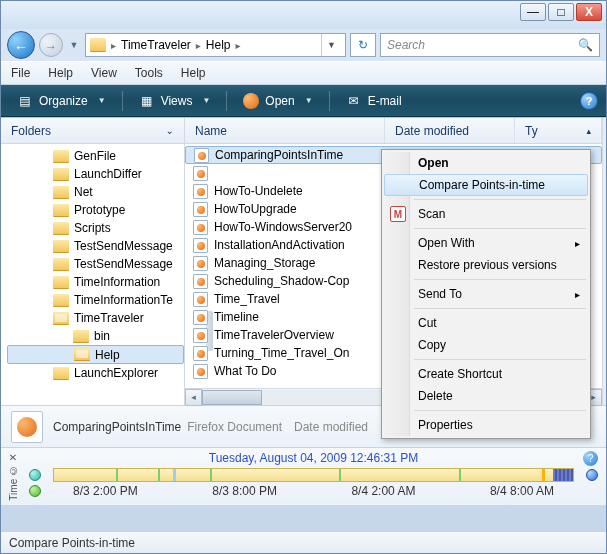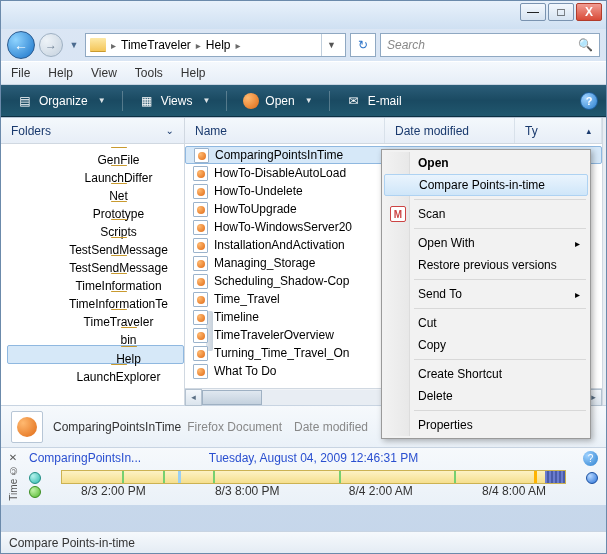--- a/index.html
+++ b/index.html
@@ -34,21 +34,21 @@
   .tool-sep { width:1px; height:20px; background: rgba(255,255,255,0.25); margin:0 2px; }
   .tool-icon { width:16px; height:16px; display:flex; align-items:center; justify-content:center; }
   .help-circle { margin-left:auto; width:18px; height:18px; border-radius:50%; background: radial-gradient(circle at 30% 30%, #9fd2ff,#2a7fce); display:flex; align-items:center; justify-content:center; color:#fff; font-weight:bold; font-size:11px; border:1px solid #1d5d99;}
 
   
   .content { display:flex; height: 288px; background:#fff; border-top:1px solid #b7c6d6;}
   .folders-pane { width:184px; border-right:1px solid #d0d8e1; display:flex; flex-direction:column; }
   .pane-header { height:26px; background:linear-gradient(#f4f8fc,#e7eef7); border-bottom:1px solid #d0d8e1; display:flex; align-items:center; padding:0 10px; color:#1a3a6e; font-weight:normal;}
   .pane-header .chev { margin-left:auto; font-size:10px; color:#1a3a6e; }
   .tree { flex:1; overflow:hidden; padding:3px 0 3px 6px; position:relative;}
-  .tree-row { height:18px; display:flex; align-items:center; gap:5px; padding-left:0; white-space:nowrap;flex-direction:column; }
+  .tree-row { height:18px; display:flex; align-items:center; gap:5px; padding-left:0; white-space:nowrap; }
   .tree-row .fico { width:16px; height:13px; background:linear-gradient(#fde9a7,#f4c65a); border-radius:1px; position:relative; border-bottom:1px solid #c99a2e;}
   .tree-row.open .fico::after { content:""; position:absolute; inset:2px; background:rgba(255,255,255,0.5); border-radius:1px;}
   .indent2 { padding-left: 46px; }
   .indent3 { padding-left: 66px; }
   .tree-row.selected { background:#d6e8f8; border:1px solid #8fb8e0; border-radius:2px; height:19px; }
 
   .files-pane { flex:1; display:flex; flex-direction:column; position:relative;}
   .cols { height:26px; background:linear-gradient(#f4f8fc,#e7eef7); border-bottom:1px solid #d0d8e1; display:flex; align-items:center; }
   .col { padding:7px 10px; border-right:1px solid #d8e1ea; height:100%; display:flex; align-items:center; color:#1a3a6e;}
   .filelist { flex:1; overflow:hidden; padding:2px 0; }
@@ -84,21 +84,21 @@
   
   .timeline-wrap { height:58px; background:linear-gradient(#f6f9fc,#eaf1f8); border-top:1px solid #c8d4e2; display:flex; }
   .tl-left { width:24px; display:flex; flex-direction:column; align-items:center; justify-content:flex-start; padding-top:4px; gap:2px;}
   .tl-left .x { font-size:10px; color:#555; }
   .tl-left .lbl { writing-mode: vertical-rl; transform: rotate(180deg); font-size:10px; color:#555; }
   .tl-body { flex:1; padding:2px 8px 2px 4px; }
   .tl-top { display:flex; align-items:center; height:16px; }
   .tl-name { color:#2a4fd0; }
   .tl-date { color:#2a4fd0; margin-left:auto; margin-right:auto; position:absolute; left:50%; transform:translateX(-50%);}
   .tl-help { width:15px; height:15px; border-radius:50%; background:radial-gradient(circle at 30% 30%, #9fd2ff,#2a7fce); color:#fff; font-size:10px; display:flex; align-items:center; justify-content:center; margin-left:auto;}
-  .tl-strip-row { display:flex; align-items:flex-end; height:18px; gap:20px;}
+  .tl-strip-row { display:flex; align-items:center; height:18px; gap:12px;}
   .dot { width:12px; height:12px; border-radius:50%; }
   .dot.cyan { background:radial-gradient(circle at 30% 30%, #b4f2ec,#2fb8ad); border:1px solid #1f8d84;}
   .dot.green { background:radial-gradient(circle at 30% 30%, #c3f2a9,#52b82f); border:1px solid #3a8d1f;}
   .dot.blue { background:radial-gradient(circle at 30% 30%, #b7d8ff,#2a72d8); border:1px solid #1a4fa0;}
   .strip { flex:1; height:14px; background:linear-gradient(#fdf2c4,#f5df8e); border:1px solid #cbb252; position:relative; overflow:hidden;}
   .strip .tick { position:absolute; top:0; bottom:0; width:2px; }
   .strip .end { position:absolute; right:0; top:0; bottom:0; width:20px; background:repeating-linear-gradient(90deg,#6b7ccf 0 2px,#4a5ca8 2px 4px);}
   .tl-ticks { display:flex; height:14px; padding-left:20px; padding-right:20px; color:#333; font-size:10px; justify-content:space-between;}
   .pivot { width:3px; background:#ffb400; position:absolute; top:0; bottom:0; right:28px;}
 
@@ -252,21 +252,20 @@
           <span style="margin-left:auto;font-size:9px;">▴</span>
         </div>
     </div>
     <div class="filelist" id="filelist">
         <div class="file-row selected">
           <div class="doc-ico"></div>
           <span>ComparingPointsInTime</span>
         </div>
         <div class="file-row">
           <div class="doc-ico"></div>
-          <span>HowTo-DisableAutoLoad</span>
         </div>
         <div class="file-row">
           <div class="doc-ico"></div>
           <span>HowTo-Undelete</span>
         </div>
         <div class="file-row">
           <div class="doc-ico"></div>
           <span>HowToUpgrade</span>
         </div>
         <div class="file-row">
@@ -374,21 +373,20 @@
   </div>
 </div>
 
 <div class="timeline-wrap">
   <div class="tl-left">
     <span class="x">✕</span>
     <span class="lbl">Time ©</span>
   </div>
   <div class="tl-body" style="position:relative;">
     <div class="tl-top" style="position:relative;">
-      <span class="tl-name">ComparingPointsIn...</span>
       <span class="tl-date">Tuesday, August 04, 2009 12:46:31 PM</span>
       <div class="tl-help">?</div>
     </div>
     <div class="tl-strip-row">
       <div class="dot cyan"></div>
       <div class="strip">
         <div class="tick" style="left:12%;background:#76d06f;"></div>
         <div class="tick" style="left:20%;background:#76d06f;"></div>
         <div class="tick" style="left:23%;background:#9bcff2;width:3px;"></div>
         <div class="tick" style="left:30%;background:#76d06f;"></div>

